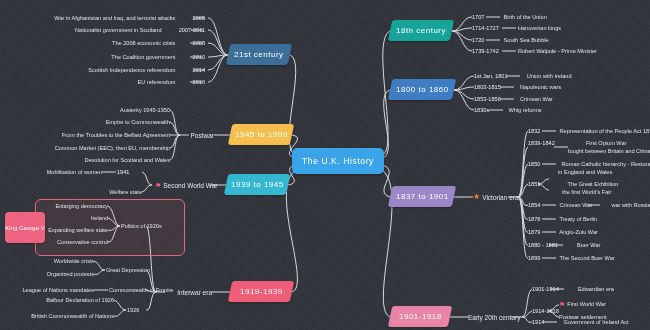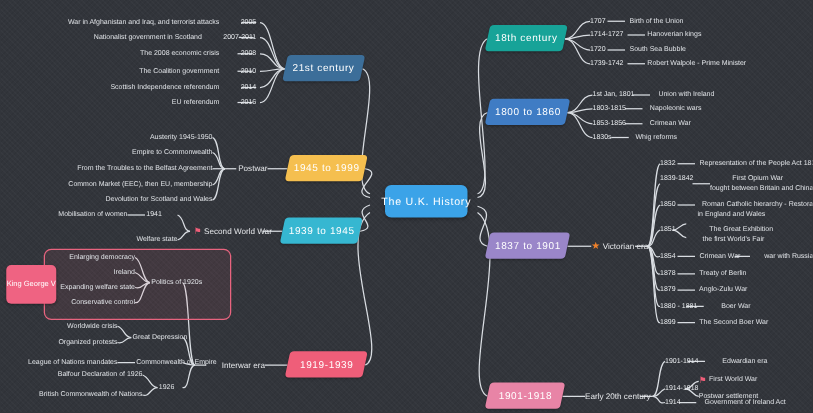--- a/index.html
+++ b/index.html
@@ -14,21 +14,21 @@
     background-image:
       repeating-linear-gradient(45deg, rgba(255,255,255,0.018) 0 1px, transparent 1px 3px),
       repeating-linear-gradient(-45deg, rgba(0,0,0,0.05) 0 1px, transparent 1px 3px);
   }
   svg.links{position:absolute;left:0;top:0;width:650px;height:330px;pointer-events:none;}
   svg.links path, svg.links line{fill:none;stroke:#d9dde2;stroke-width:1;}
   .node{position:absolute;box-sizing:border-box;white-space:nowrap;}
 
   
   .central{
-    left:308px;top:148px;width:66px;height:26px;
+    left:292px;top:148px;width:92px;height:26px;
     background:#3ba3e8;border-radius:5px;
     color:#ffffff;font-size:8.5px;letter-spacing:.6px;
     display:flex;align-items:center;justify-content:center;
     box-shadow:0 1px 3px rgba(0,0,0,.35);
     text-align:right;
   }
   
   .topic{
     height:21px;display:flex;align-items:center;justify-content:center;
     font-size:8px;color:#ffffff;letter-spacing:.5px;

